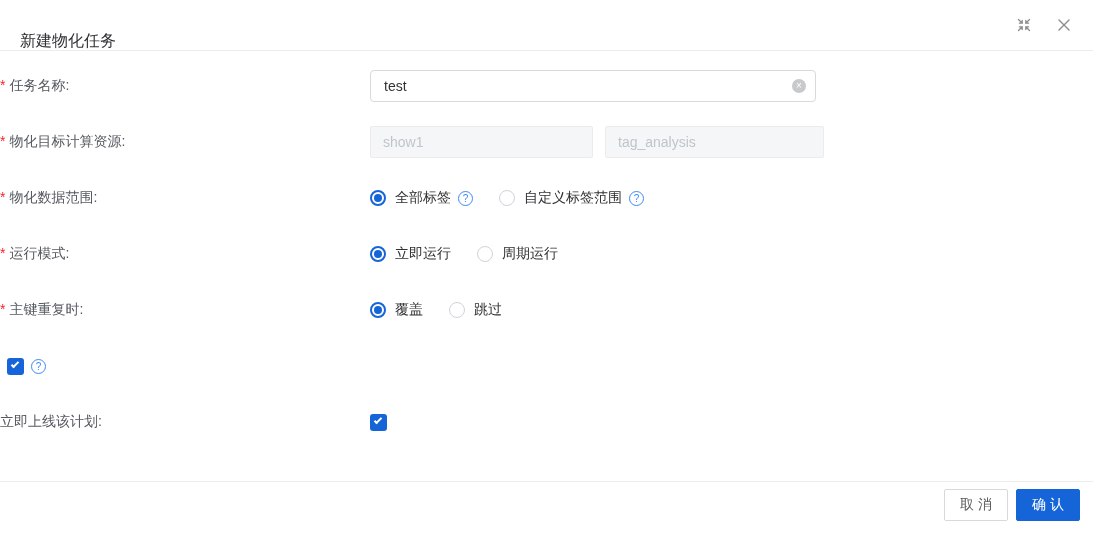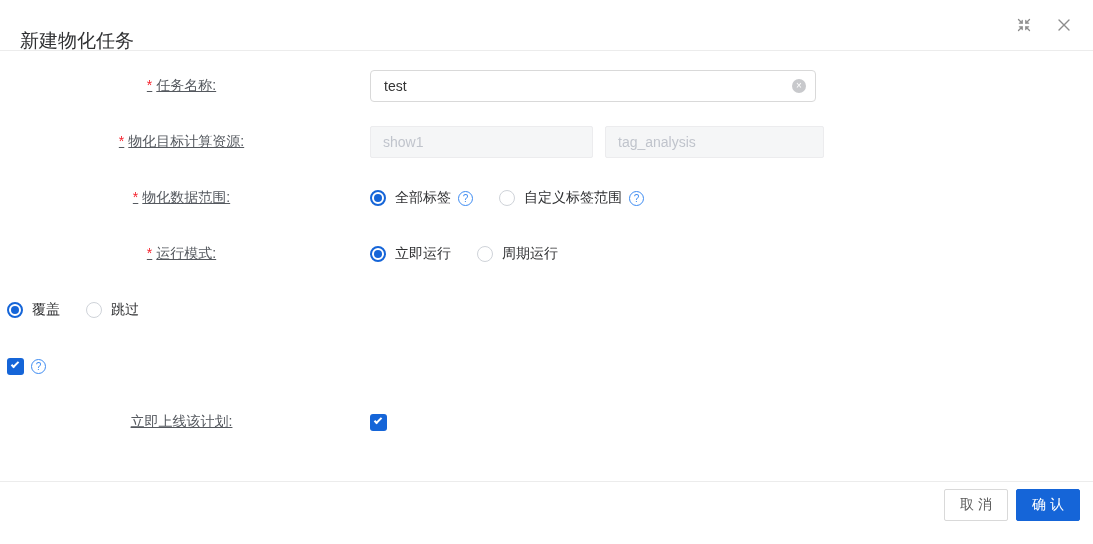--- a/index.html
+++ b/index.html
@@ -3,29 +3,29 @@
 <meta charset="utf-8">
 <style>
   * { margin:0; padding:0; box-sizing:border-box; }
   html,body { width:1093px; height:544px; background:#fff; overflow:hidden;
     font-family:"Liberation Sans","DejaVu Sans",sans-serif; }
   .dialog { position:relative; width:1093px; height:544px; background:#fff; }
 
   
   .dlg-header { height:51px; display:flex; align-items:center; justify-content:space-between;
     padding:0 20px; border-bottom:1px solid var(--divider); }
-  .dlg-title { font-size:19px; color:#303133;margin-top:32px; }
+  .dlg-title { font-size:16px; color:#303133;margin-top:32px; }
   .hdr-icons { display:flex; align-items:center; gap:22px; }
   .hdr-icon { width:18px; height:18px; display:flex; align-items:center; justify-content:center;
     cursor:pointer; color:#8c8c8c; }
 
   
   .form { padding-top:19px; }
   .row { display:flex; align-items:center; height:32px; margin-bottom:24px; }
-  .row-label { width:363px; text-align:center; font-size:14px; color:#55595f; flex:0 0 363px;text-decoration:underline; }
+  .row-label { width:363px; text-align:left; font-size:14px; color:#55595f; flex:0 0 363px; }
   .star { color:var(--required); margin-right:4px; font-size:14px; }
   .controls { display:flex; align-items:center; margin-left:7px; }
 
   
   .text-input { position:relative; display:flex; align-items:center; }
   .text-input input { width:446px; height:32px; border:1px solid var(--border); border-radius:4px;
     padding:0 32px 0 13px; font-size:14px; color:#333; outline:none;
     font-family:"Liberation Sans","DejaVu Sans",sans-serif; }
   .clear-btn { position:absolute; right:10px; width:14px; height:14px; border-radius:50%;
     background:#c8c9cc; color:#fff; font-size:10px; line-height:14px; text-align:center;
@@ -135,20 +135,21 @@
           <span class="radio-text">立即运行</span>
         </label>
         <label class="radio-group">
           <span class="radio-dot"></span>
           <span class="radio-text">周期运行</span>
         </label>
       </div>
     </div>
 
     <div class="row">
+      <div class="row-label"><span class="star">*</span><span>主键重复时:</span></div>
       <div class="controls">
         <label class="radio-group checked">
           <span class="radio-dot"></span>
           <span class="radio-text">覆盖</span>
         </label>
         <label class="radio-group">
           <span class="radio-dot"></span>
           <span class="radio-text">跳过</span>
         </label>
       </div>

